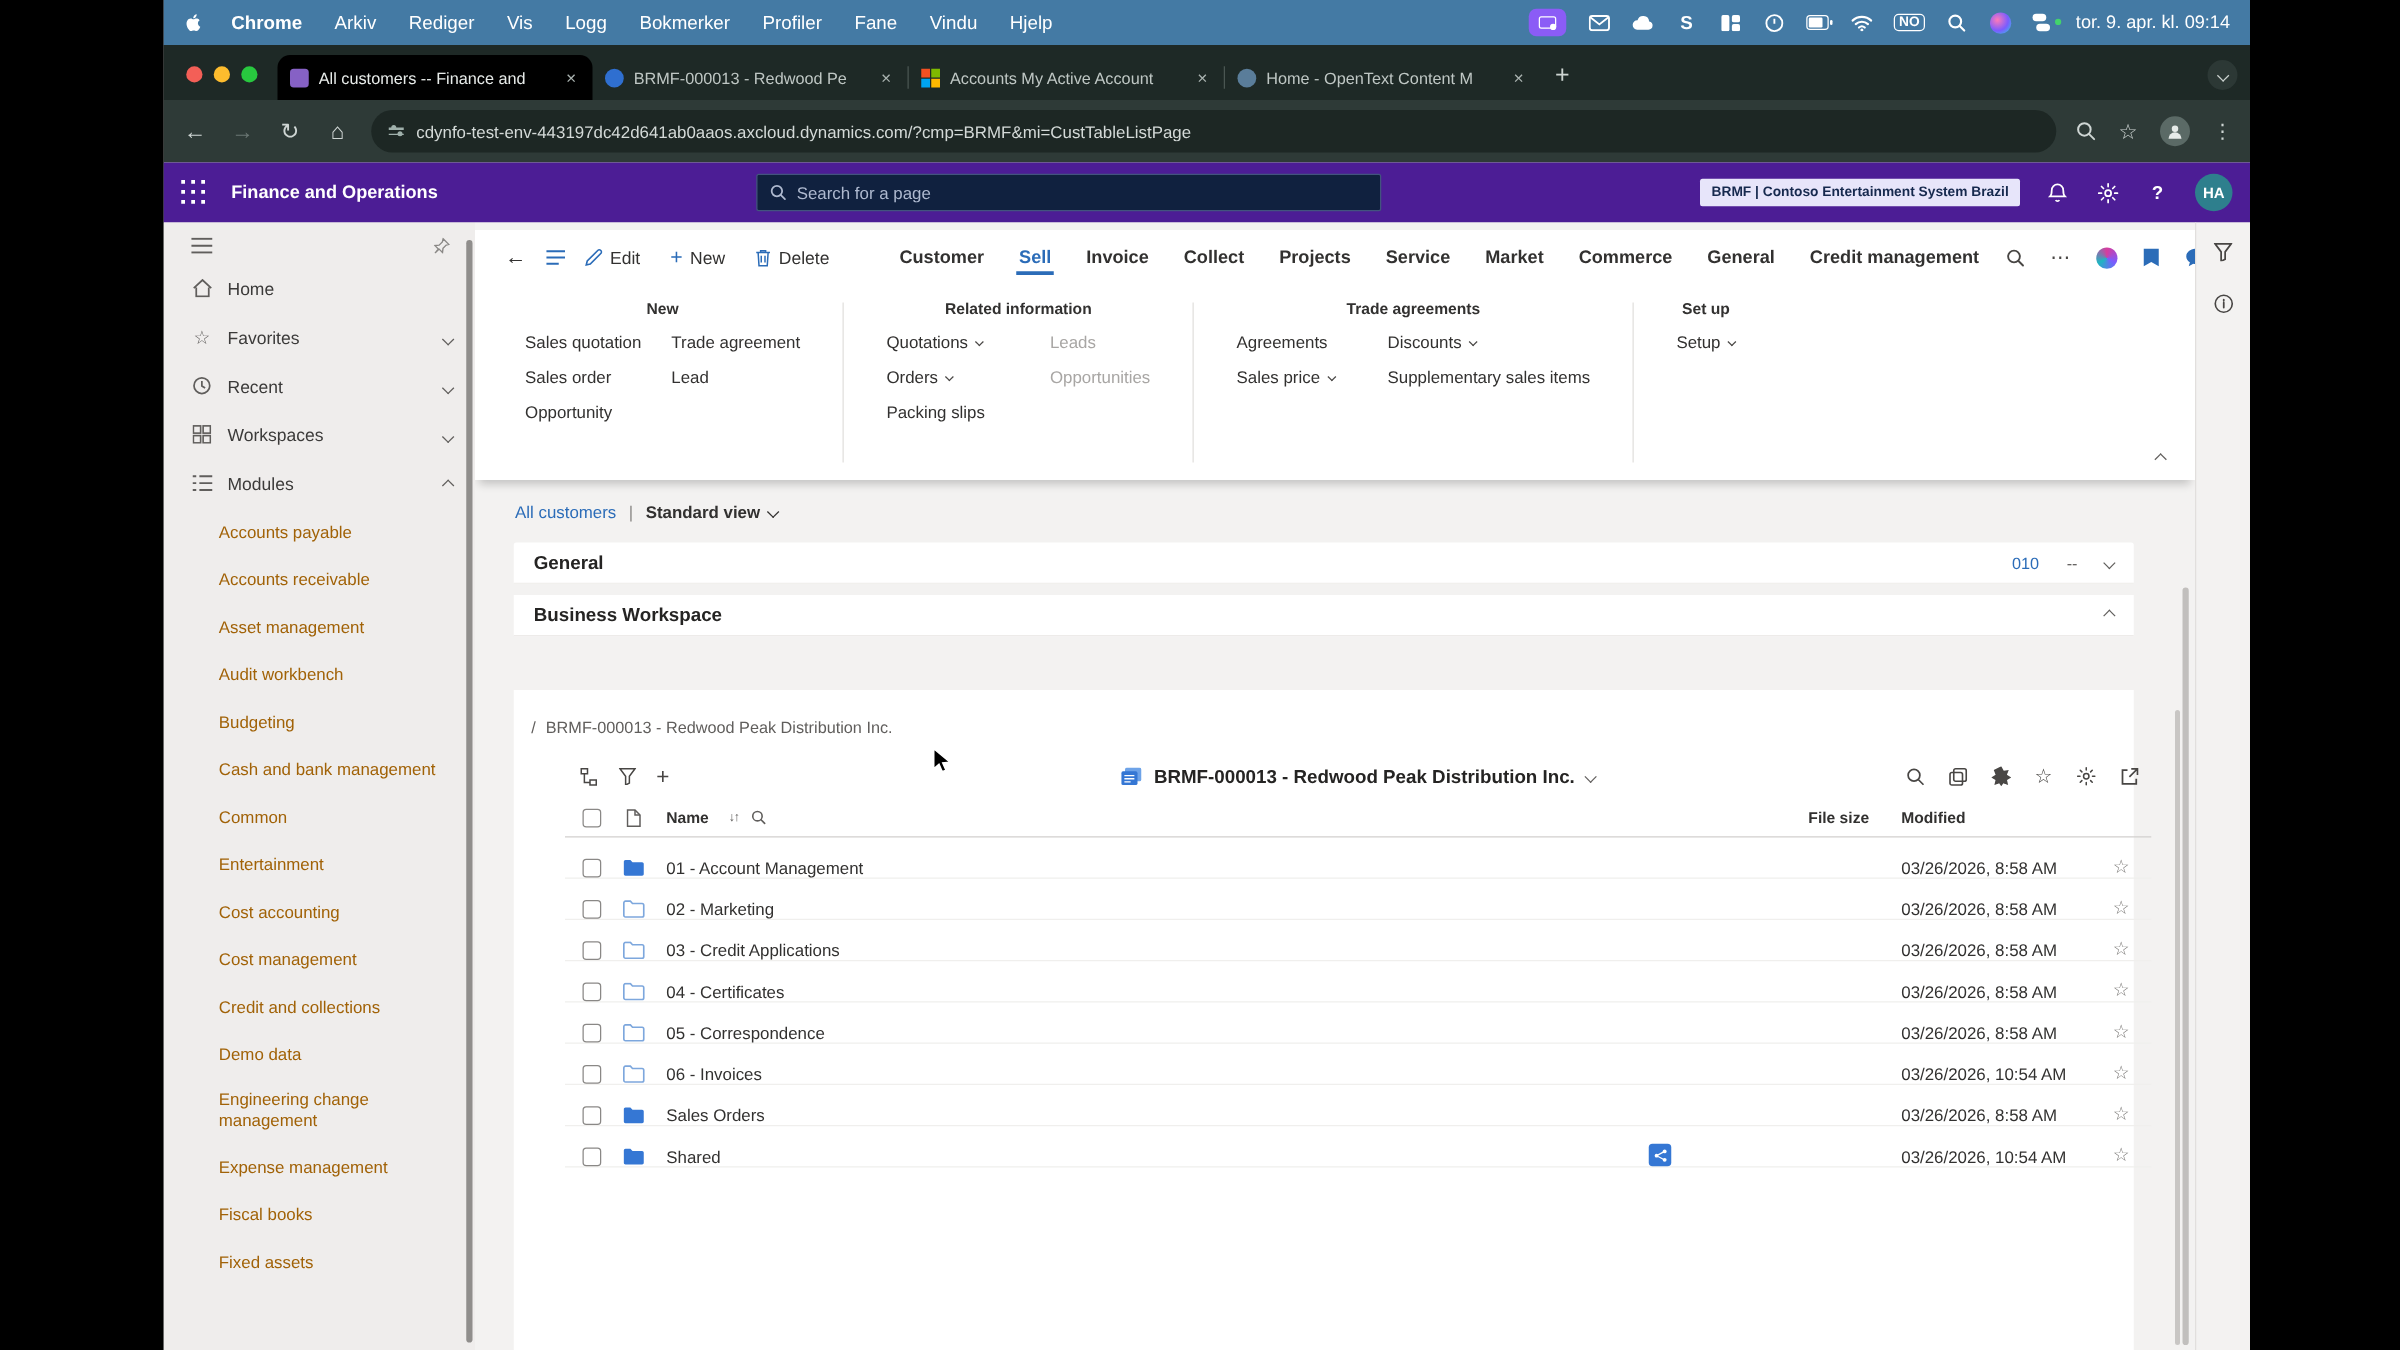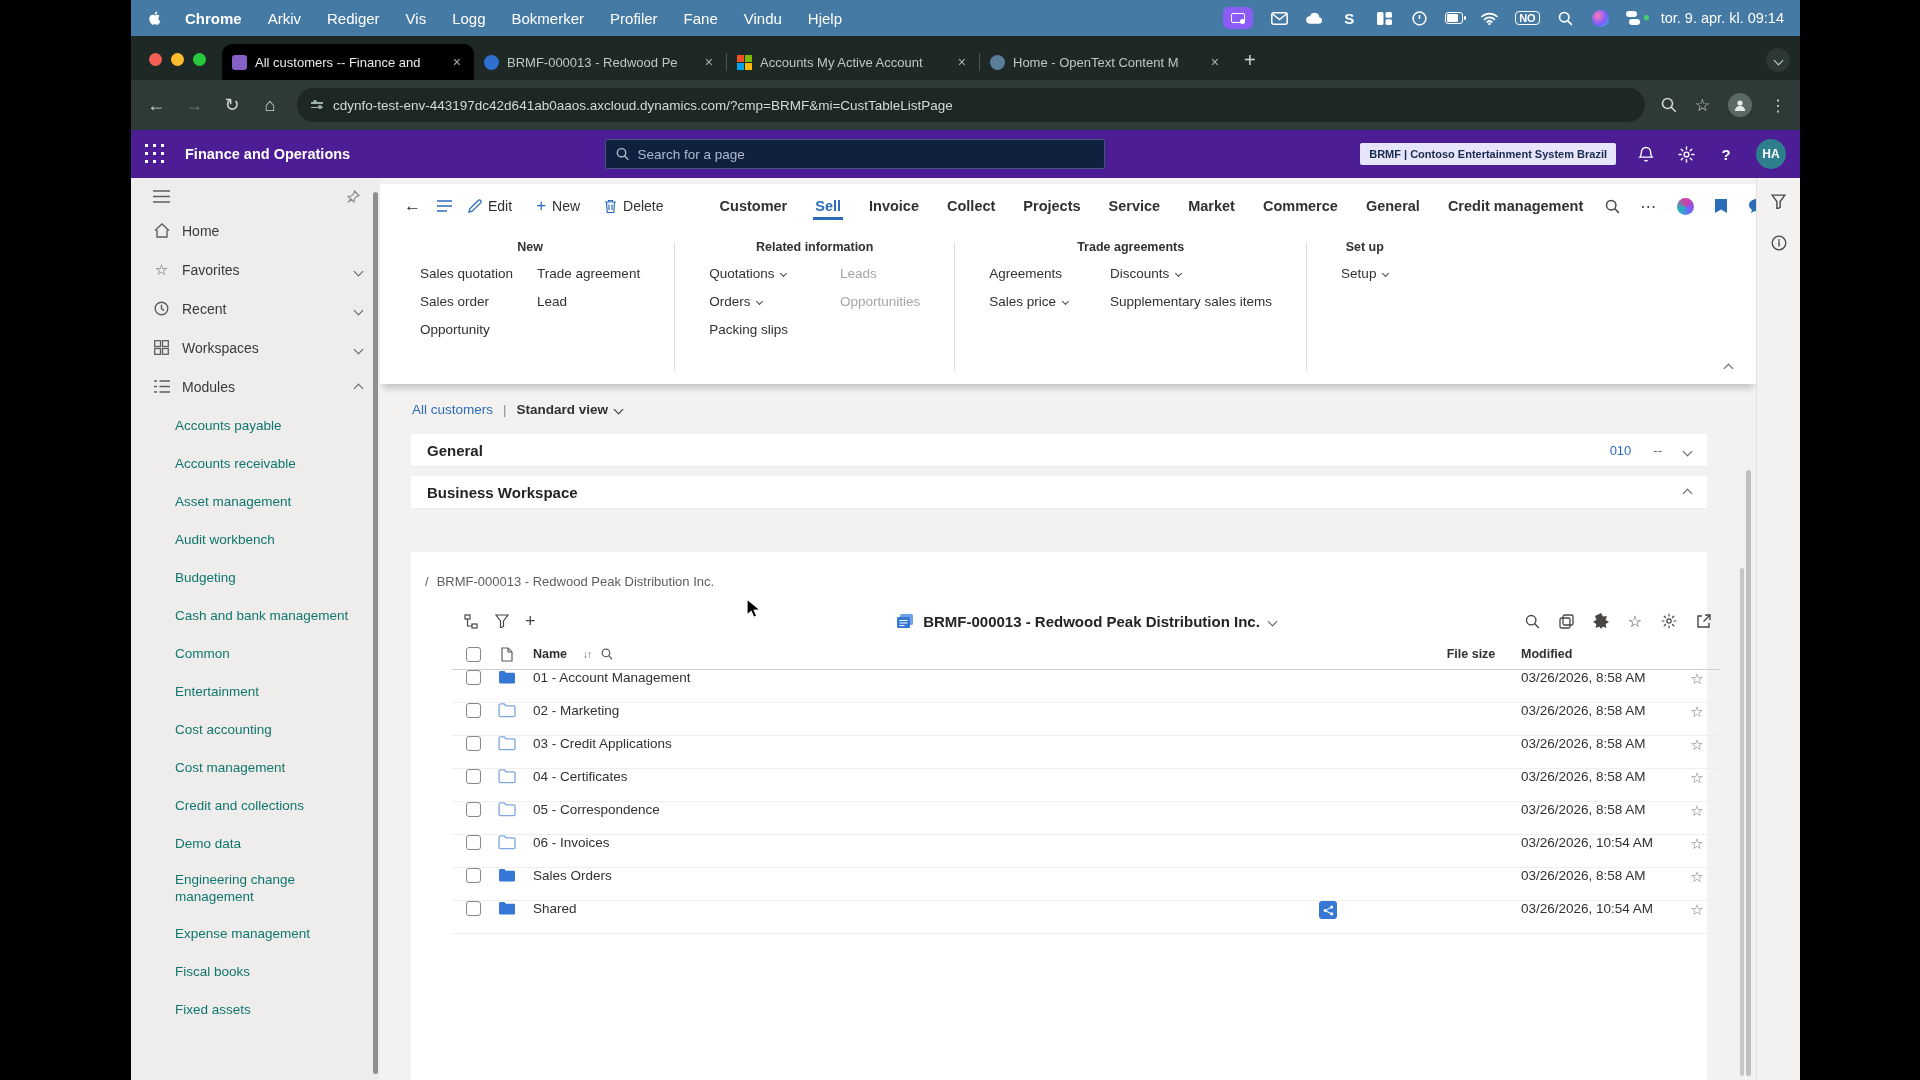--- a/index.html
+++ b/index.html
@@ -74,21 +74,21 @@
   .avatar { width:30px; height:30px; border-radius:50%; background:#2e7f8d; display:flex; align-items:center; justify-content:center; font-size:12px; font-weight:bold; }
 
   
   .content { position:absolute; top:178px; bottom:0; left:0; right:0; display:flex; }
   .sidebar { width:249px; background:#efedec; flex:0 0 auto; position:relative; overflow:hidden; }
   .sb-scroll { position:absolute; right:2px; top:14px; bottom:6px; width:5px; background:#908e8c; border-radius:3px; }
   .sb-head { display:flex; justify-content:space-between; padding:12px 20px 8px 22px; color:#605e5c; }
   .sb-item { height:39px; display:flex; align-items:center; gap:12px; padding:0 18px 0 22px; font-size:14px; color:#3b3a39; }
   .sb-item .chev-wrap { margin-left:auto; color:#605e5c; }
   .sb-ic { width:17px; color:#605e5c; display:flex; justify-content:center; flex:0 0 auto; }
-  .sb-mod { padding:2px 14px 0 44px; font-size:13.5px; color:#0f766e; min-height:38px; display:flex; align-items:center; line-height:1.25; }
+  .sb-mod { padding:2px 14px 0 44px; font-size:13.5px; color:#a16207; min-height:38px; display:flex; align-items:center; line-height:1.25; }
   .chev { width:7px; height:7px; border-right:1.5px solid currentColor; border-bottom:1.5px solid currentColor; display:inline-block; }
   .chev.down { transform:rotate(45deg); } .chev.up { transform:rotate(-135deg); margin-top:4px; }
 
   .main { flex:1; position:relative; background:#f3f2f1; overflow:hidden; }
   .rightstrip { width:44px; flex:0 0 auto; background:#f3f2f1; border-left:1px solid #e1dfdd; display:flex; flex-direction:column; align-items:center; padding-top:16px; gap:26px; color:#484644; }
 
   
   .apane { margin-top:6px; background:#fff; }
   .ap-row { height:44px; display:flex; align-items:center; padding:0 18px 0 16px; gap:8px; }
   .ap-ic { color:#2b6cb8; display:flex; align-items:center; }
@@ -128,21 +128,21 @@
   .ws-path { padding:22px 0 0 14px; font-size:13px; color:#605e5c; display:flex; gap:8px; }
 
   
   .card { margin:14px 0 0 41px; width:1269px; }
   .card-toolbar { height:36px; display:flex; align-items:center; position:relative; color:#484644; }
   .ct-left { display:flex; gap:16px; align-items:center; padding-left:12px; }
   .ct-center { position:absolute; left:0; right:0; display:flex; justify-content:center; align-items:center; gap:9px; pointer-events:none; }
   .ct-center .ttl { font-size:15px; font-weight:bold; color:#252423; }
   .ct-right { margin-left:auto; display:flex; gap:19px; align-items:center; padding-right:10px; }
   .thead { height:31px; display:flex; align-items:center; border-bottom:1px solid #d2d0ce; font-size:12.5px; font-weight:bold; color:#323130; }
-  .trow { height:33px; display:flex; align-items:flex-start; border-bottom:1px solid #f0efed; font-size:13.5px; color:#323130; }
+  .trow { height:33px; display:flex; align-items:flex-end; border-bottom:1px solid #f0efed; font-size:13.5px; color:#323130; }
   .cb { width:15px; height:15px; border:1.5px solid #8a8886; border-radius:3px; margin:0 0 0 14px; flex:0 0 auto; }
   .col-icon { width:52px; display:flex; justify-content:center; flex:0 0 auto; }
   .col-name { flex:1; display:flex; align-items:center; gap:10px; }
   .col-share { width:120px; display:flex; justify-content:flex-start; }
   .col-size { width:64px; text-align:center; flex:0 0 auto; }
   .col-mod { width:170px; padding-left:18px; flex:0 0 auto; }
   .col-star { width:48px; text-align:center; color:#797775; font-size:15px; flex:0 0 auto; }
   .sharebadge { width:18px; height:18px; border-radius:3px; background:#3577d4; display:flex; align-items:center; justify-content:center; }
   .sort-ic { color:#605e5c; font-size:10px; letter-spacing:-1px; margin-left:6px; }
 

